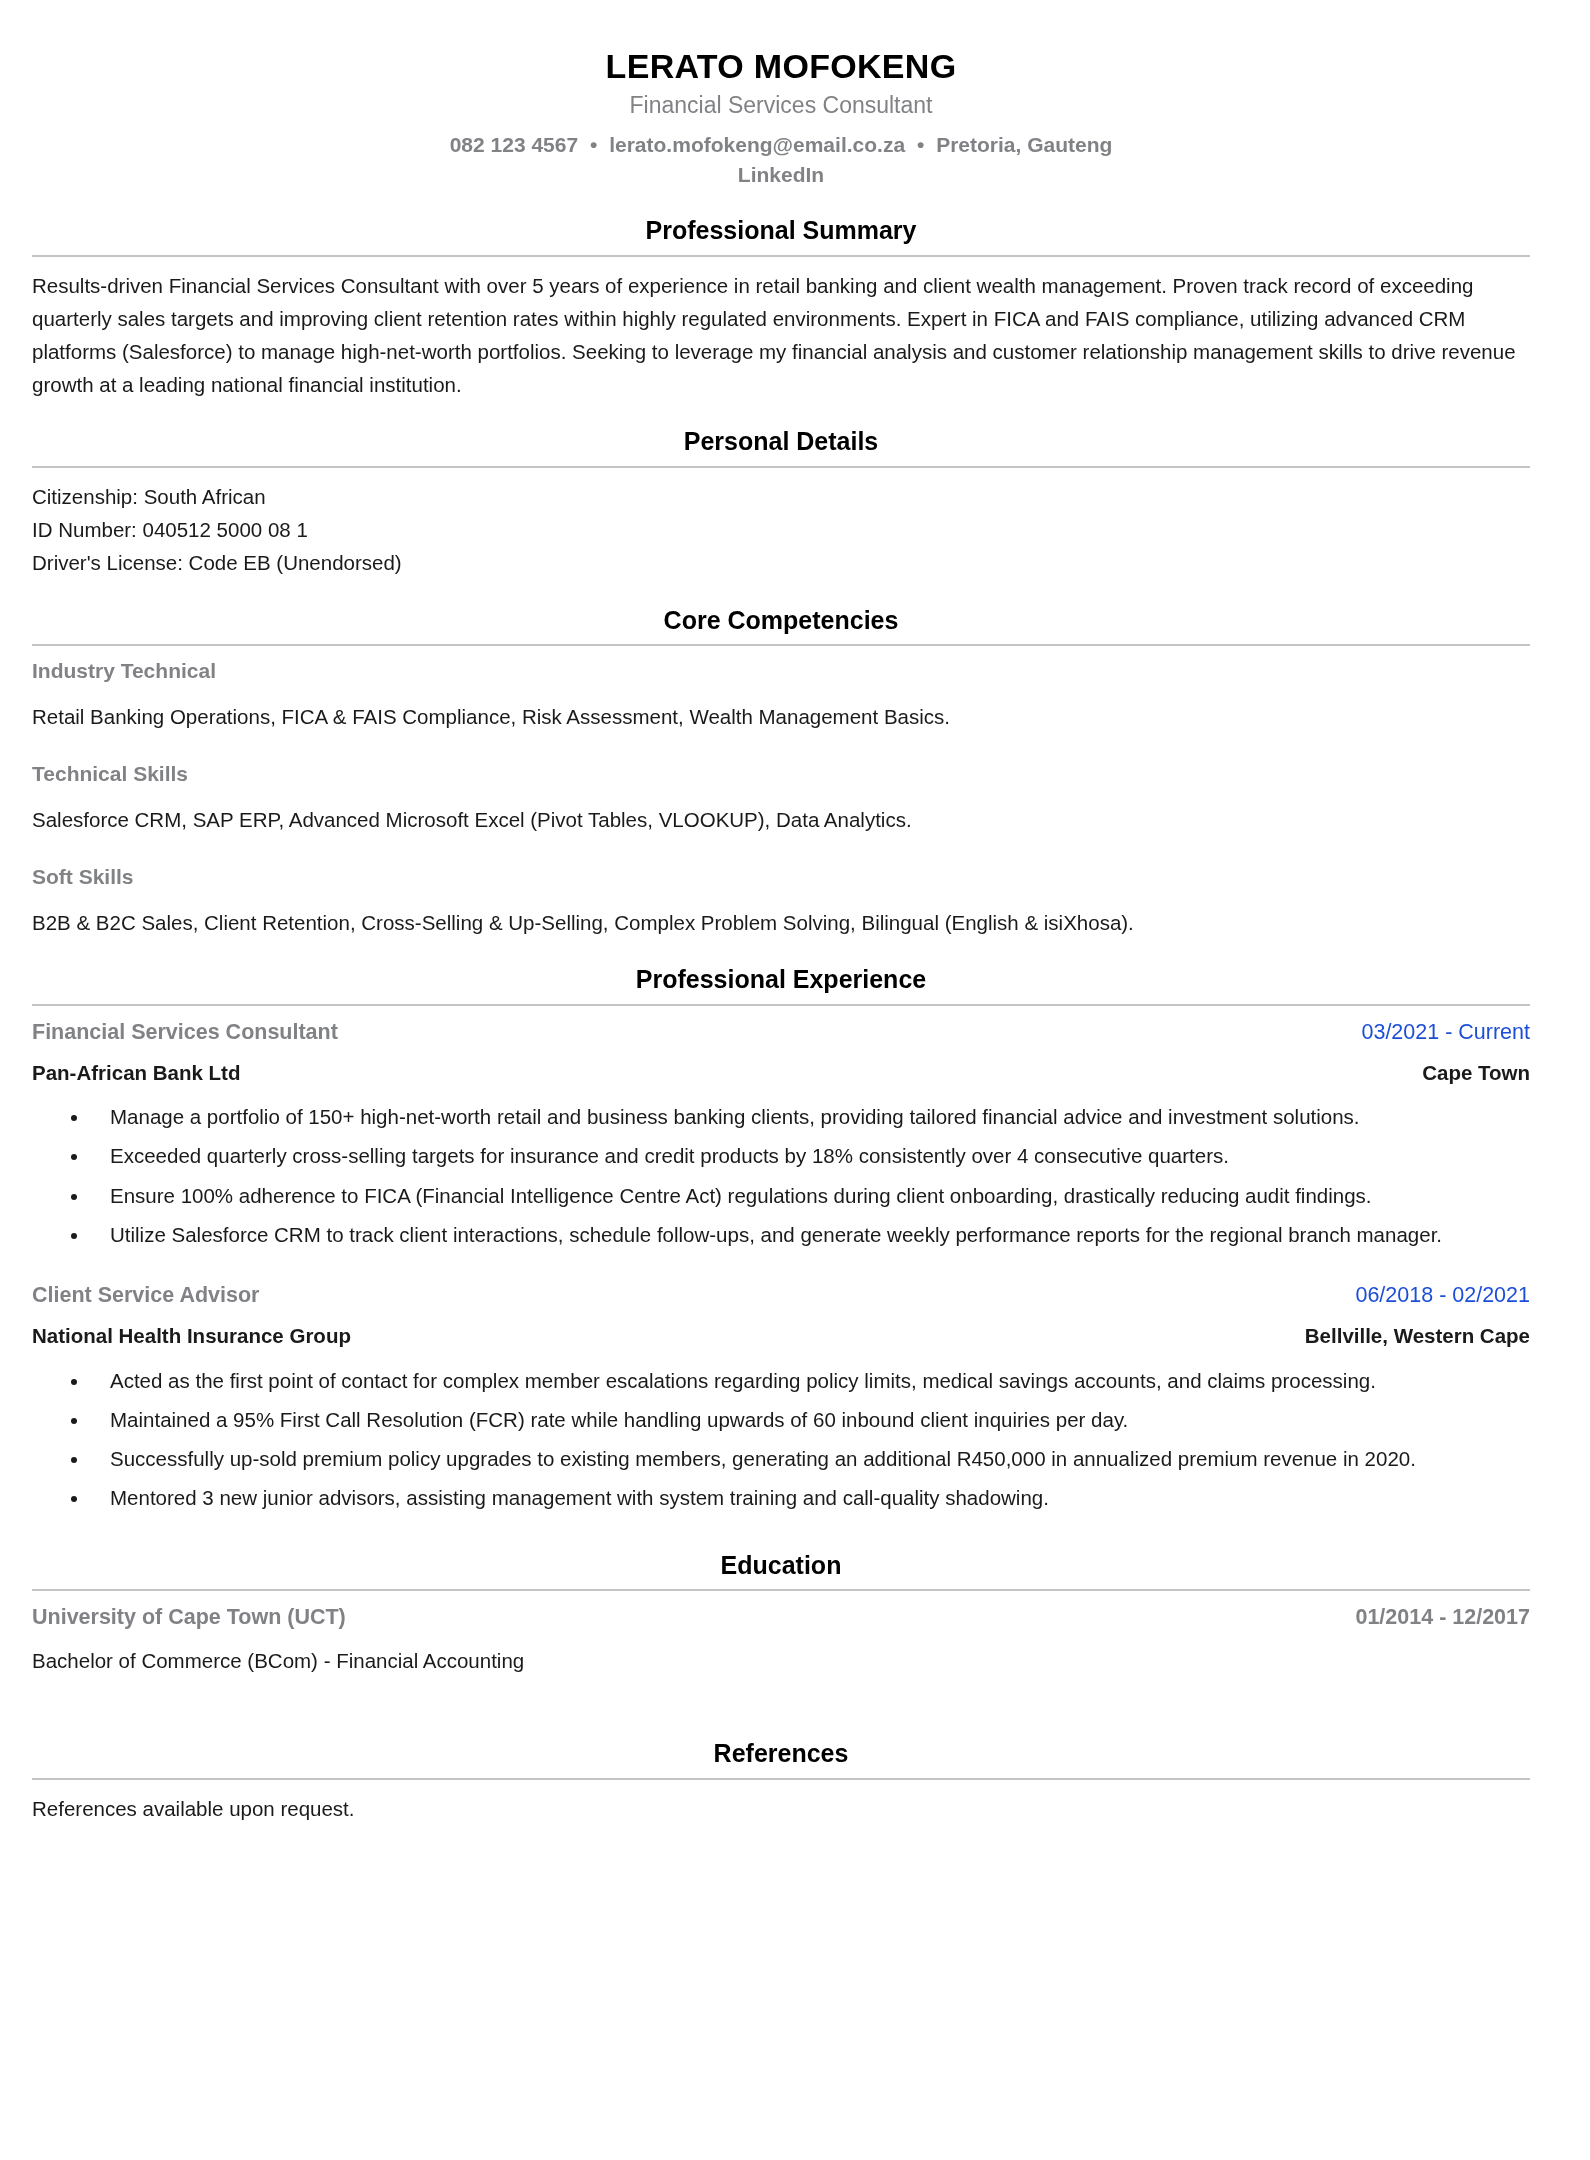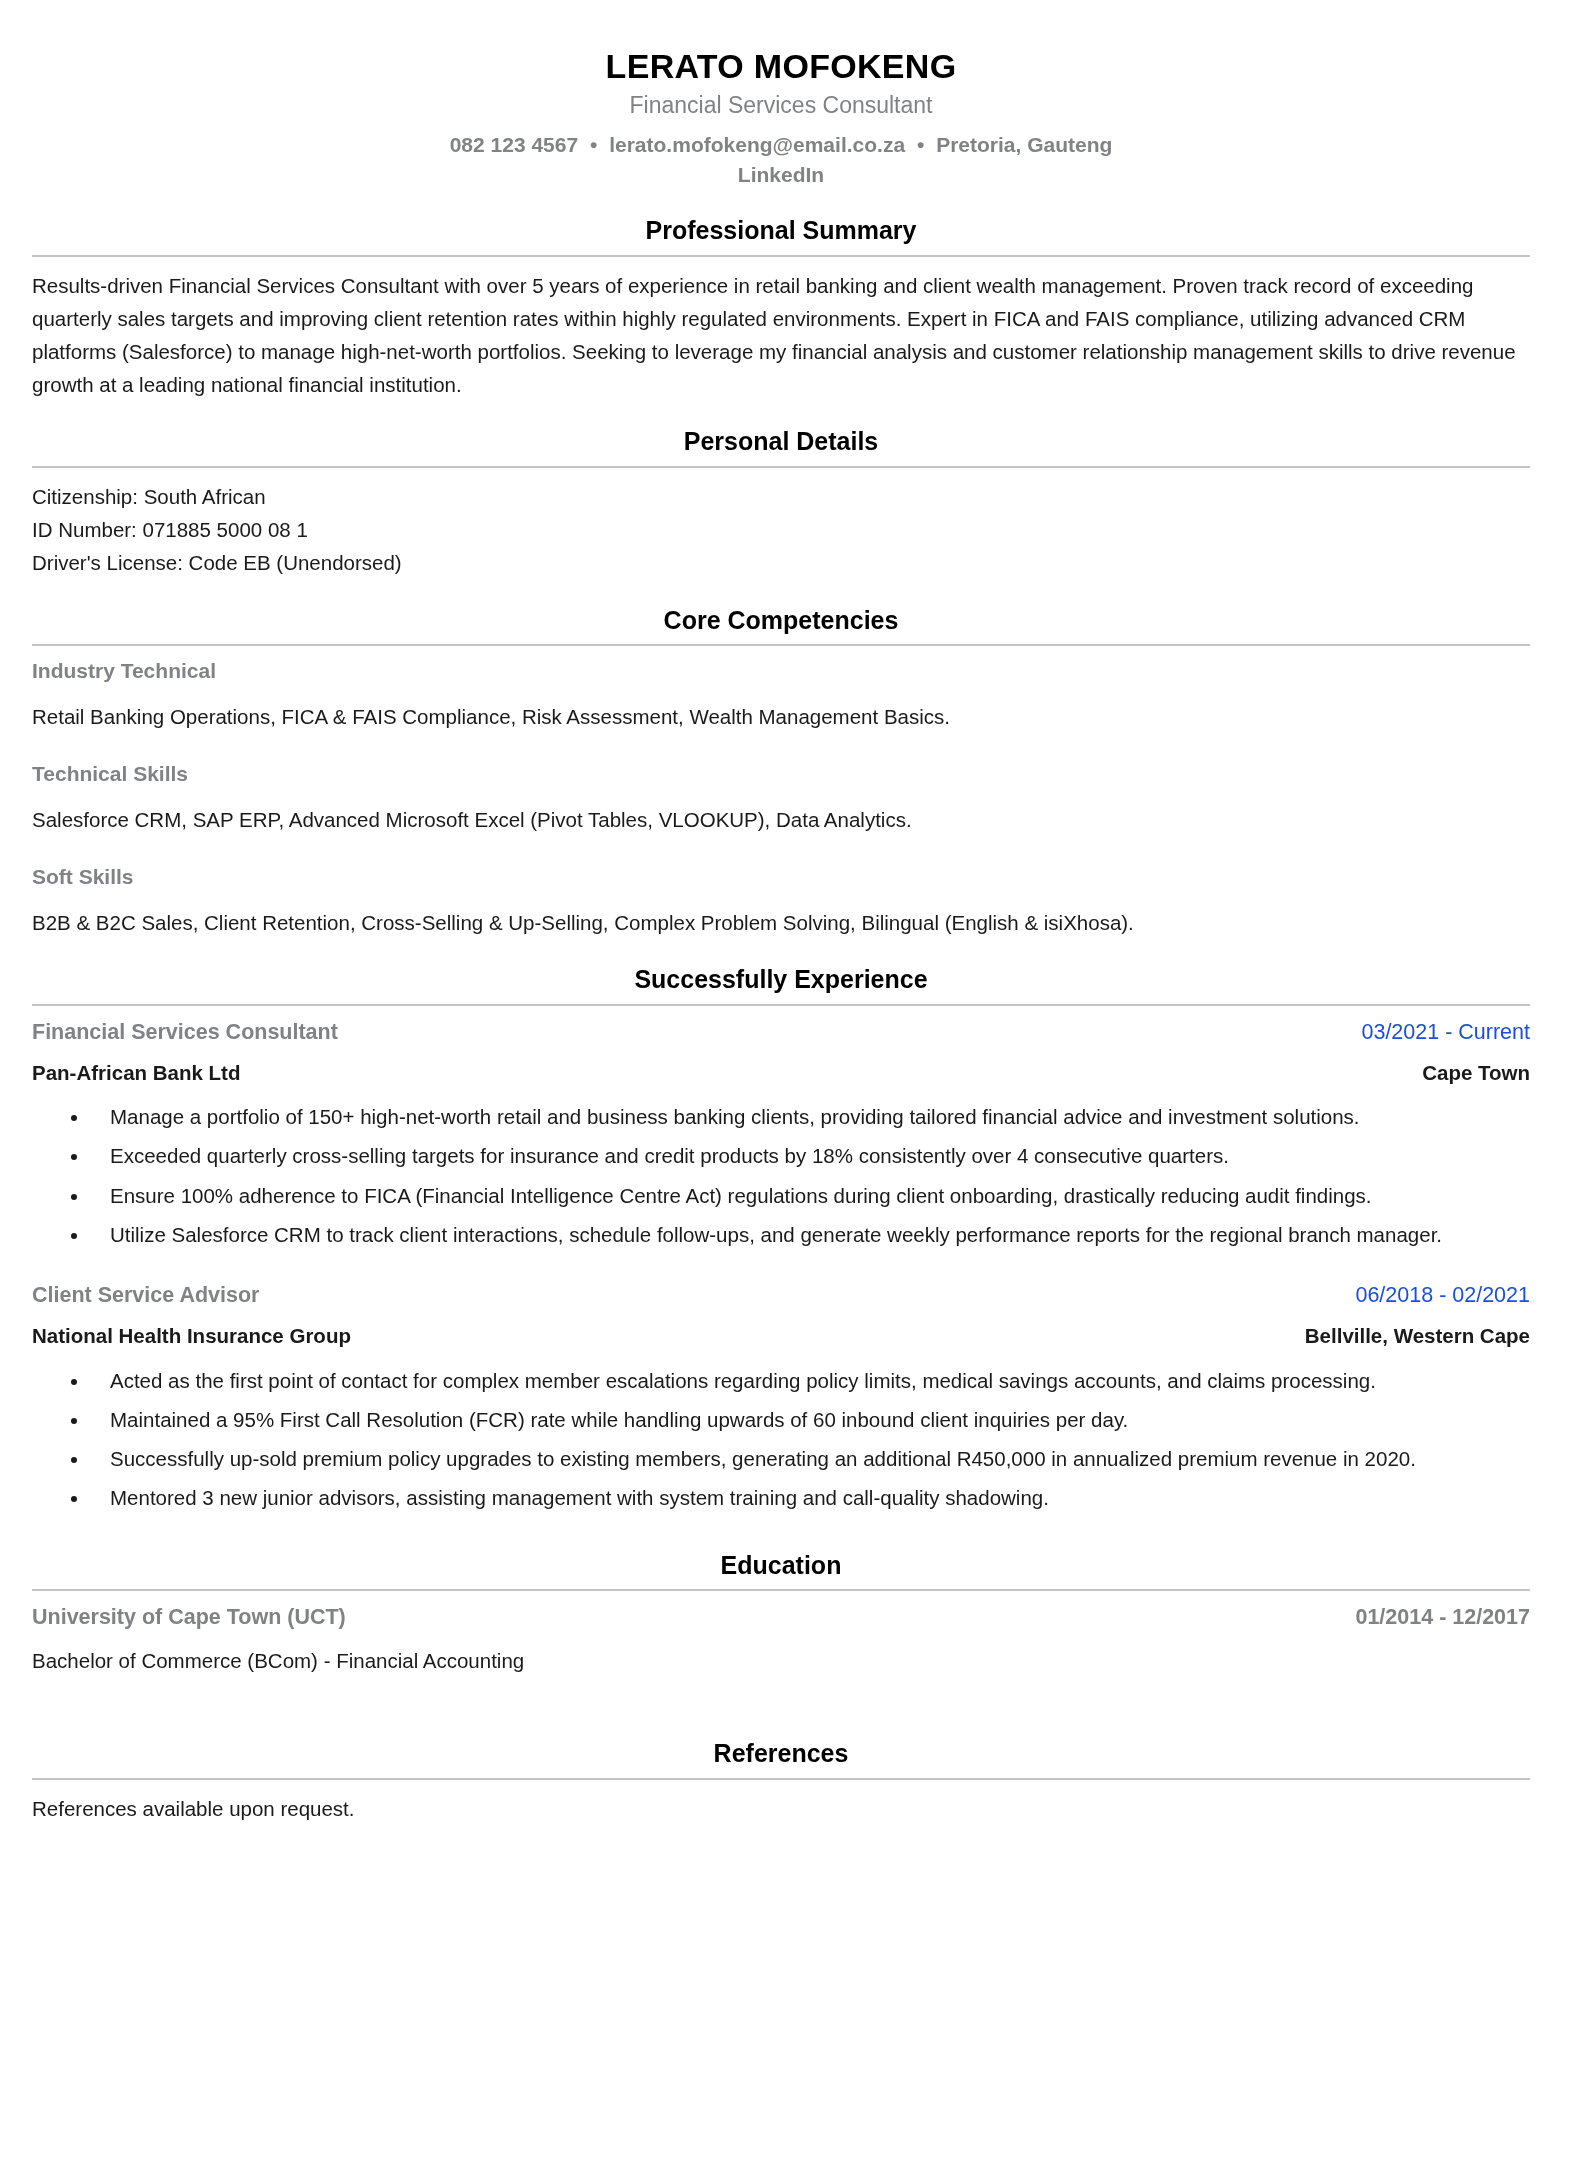--- a/index.html
+++ b/index.html
@@ -231,21 +231,21 @@
     <div class="section-body">
       <p class="para">Results-driven Financial Services Consultant with over 5 years of experience in retail banking and client wealth management. Proven track record of exceeding quarterly sales targets and improving client retention rates within highly regulated environments. Expert in FICA and FAIS compliance, utilizing advanced CRM platforms (Salesforce) to manage high-net-worth portfolios. Seeking to leverage my financial analysis and customer relationship management skills to drive revenue growth at a leading national financial institution.</p>
     </div>
   </div>
 
   <div class="section">
     <div class="section-title">Personal Details</div>
     <hr class="section-rule">
     <div class="section-body">
       <div class="detail-line">Citizenship: South African</div>
-      <div class="detail-line">ID Number: 071885 5000 08 1</div>
+      <div class="detail-line">ID Number: 040512 5000 08 1</div>
       <div class="detail-line">Driver's License: Code EB (Unendorsed)</div>
     </div>
   </div>
 
   <div class="section">
     <div class="section-title">Core Competencies</div>
     <hr class="section-rule">
     <div class="section-body">
 
       <div class="competency-block">
@@ -260,21 +260,21 @@
 
       <div class="competency-block">
         <div class="competency-title">Soft Skills</div>
         <div class="competency-text">B2B &amp; B2C Sales, Client Retention, Cross-Selling &amp; Up-Selling, Complex Problem Solving, Bilingual (English &amp; isiXhosa).</div>
       </div>
 
     </div>
   </div>
 
   <div class="section">
-    <div class="section-title">Successfully Experience</div>
+    <div class="section-title">Professional Experience</div>
     <hr class="section-rule">
     <div class="section-body">
 
       <div class="job">
         <div class="job-row">
           <div class="job-title">Financial Services Consultant</div>
           <div class="job-dates">03/2021 - Current</div>
         </div>
         <div class="job-row employer-row">
           <div class="job-employer">Pan-African Bank Ltd</div>

